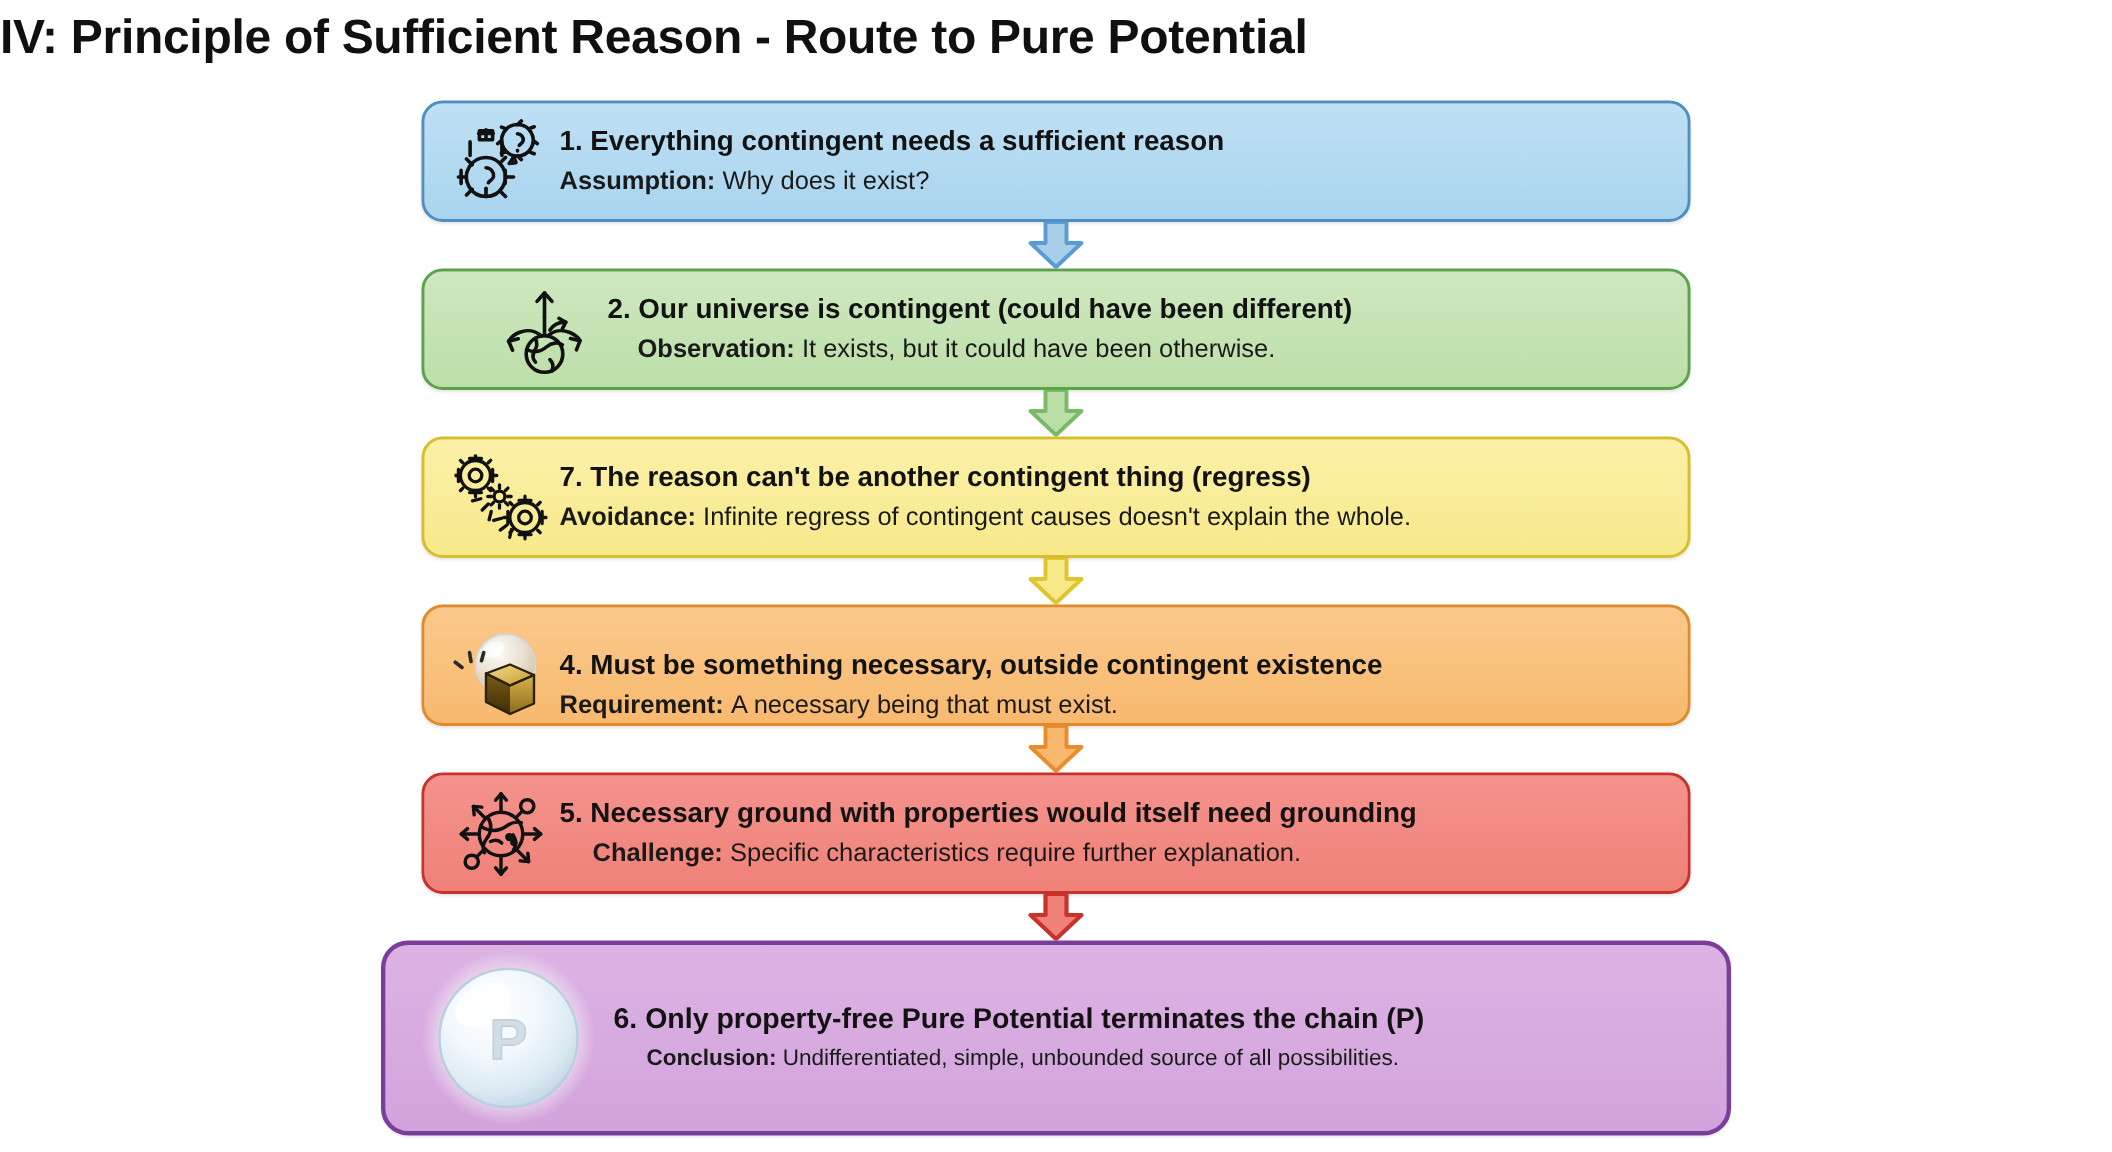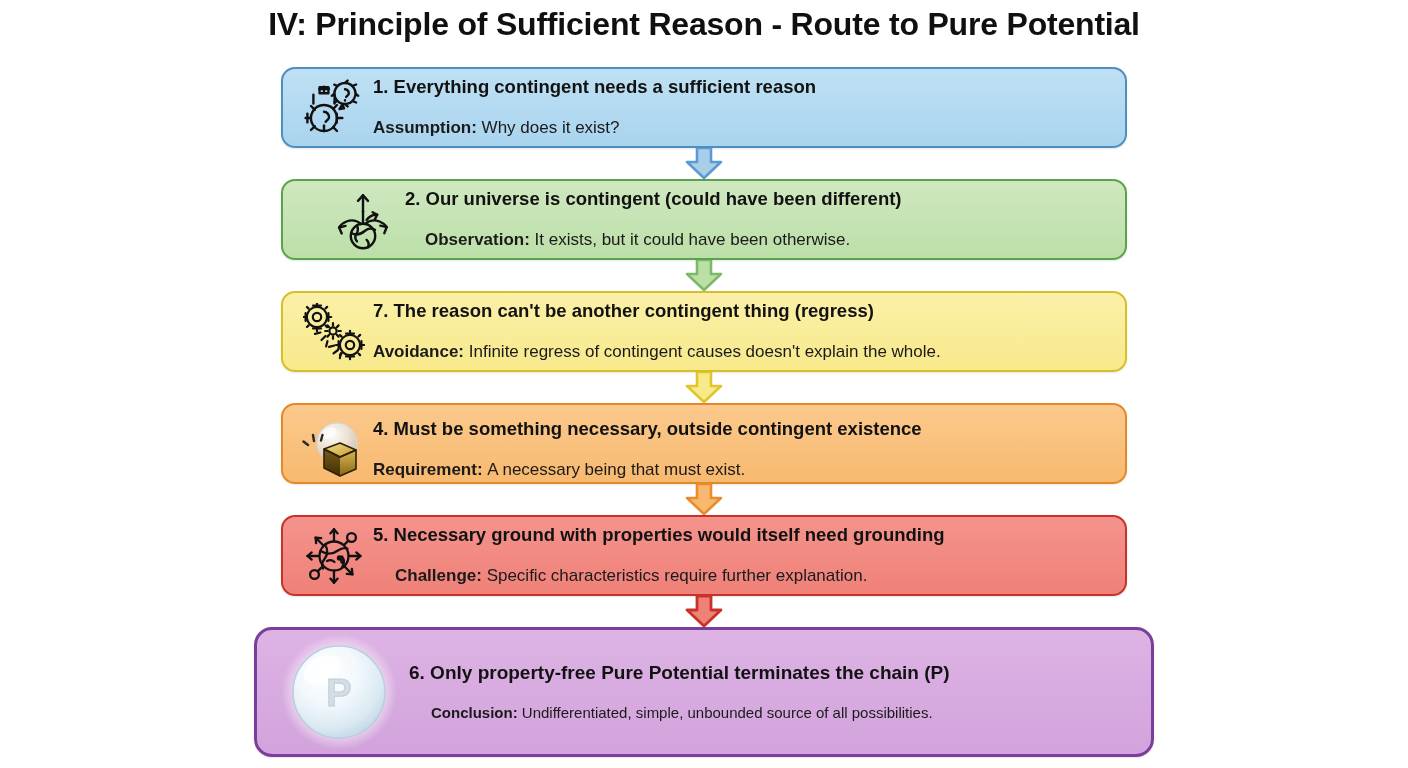--- a/index.html
+++ b/index.html
@@ -16,21 +16,20 @@
     height: 768px;
     background: #ffffff;
   }
 
   
   .title {
     position: absolute;
     top: 6px;
     left: 0;
     width: 1408px;
-    text-align: center;
     font-size: 32px;
     font-weight: bold;
     color: #101010;
     letter-spacing: -0.2px;
     white-space: nowrap;
   }
 
   
   .flow {
     position: absolute;
@@ -88,21 +87,21 @@
     font-size: 18.5px;
     font-weight: bold;
     color: #121212;
     line-height: 1.28;
     white-space: nowrap;
   }
   .subline {
     font-size: 17px;
     color: #1a1a1a;
     line-height: 1.35;
-    margin-top: 18px;
+    margin-top: 4px;
     white-space: nowrap;
   }
   .subline .lbl { font-weight: bold; }
   .step.final .headline { font-size: 19px; }
   .step.final .subline { font-size: 15px; }
   .indent-1 { padding-left: 0px; }
   .indent-2 { padding-left: 20px; }
   .indent-3 { padding-left: 22px; }
 
   

